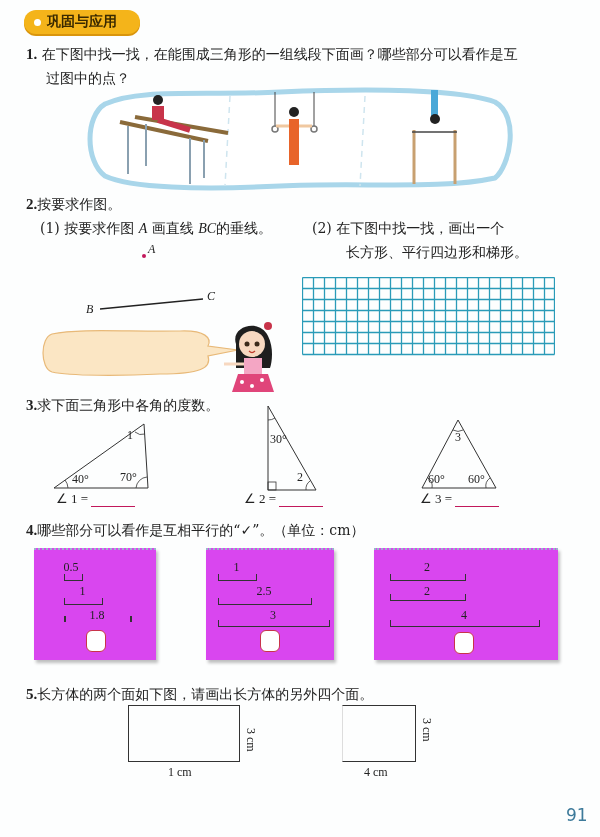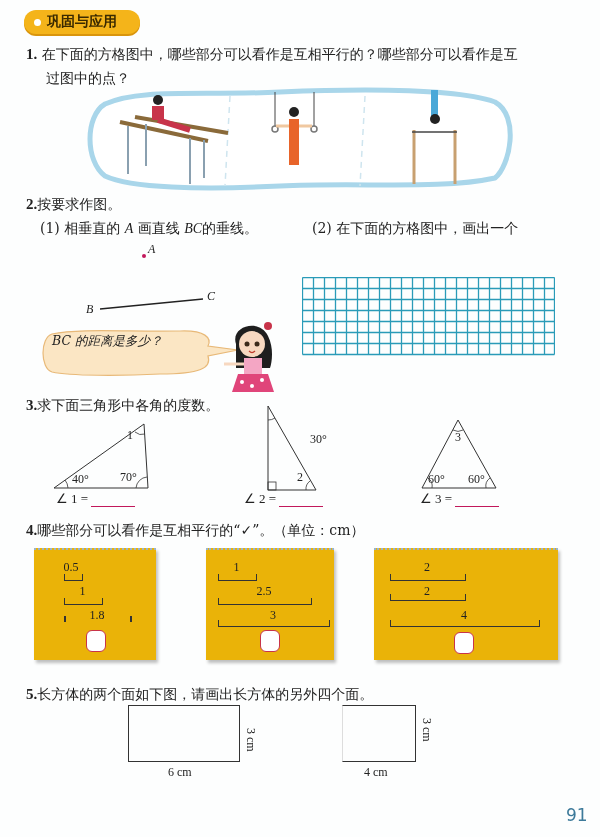--- a/index.html
+++ b/index.html
@@ -15,39 +15,39 @@
     background:#f4b41a; box-shadow:0 2px 0 #d9950c;
     display:flex; align-items:center;
   }
   .badge .dot { width:7px; height:7px; border-radius:50%; background:#fff; margin-left:10px; margin-right:6px; }
   .badge .lbl { font-family:"DejaVu Sans","Liberation Sans",sans-serif; font-weight:bold; font-size:14px; color:#3a2a00; }
   .q { font-size:14px; line-height:24px; }
   .qn { font-weight:bold; font-family:"Liberation Serif",serif; font-size:15px; }
   .it { font-style:italic; font-family:"Liberation Serif",serif; }
   .small { font-size:12px; font-family:"Liberation Serif",serif; }
   .note {
-    background:#eab308; box-shadow:2px 3px 3px rgba(0,0,0,0.25);
+    background:#d946ef; box-shadow:2px 3px 3px rgba(0,0,0,0.25);
     border-top:2px dotted #9ab4cc;
   }
   .seg { position:absolute; height:6px; border-left:1.5px solid #333; border-right:1.5px solid #333; border-bottom:1.5px solid #333; }
   .seglbl { position:absolute; font-size:12px; font-family:"Liberation Serif",serif; text-align:center; }
   .answer-box { position:absolute; width:18px; height:20px; border:1.5px solid #c8344a; border-radius:6px; background:#fff; }
   .blank { display:inline-block; width:44px; border-bottom:1.5px solid #c2185b; height:12px; vertical-align:bottom; }
 </style>
 </head>
 <body>
 
 <div class="abs badge">
   <span class="dot"></span>
   <span class="lbl">巩固与应用</span>
 </div>
 
 <div class="abs q" style="left:26px; top:42px; width:560px;">
   <span class="qn">1.</span>
-  <span>在下面的方格图中，哪些部分可以看作是互相平行的？哪些部分可以看作是互</span><br>
+  <span>在下图中找一找，在能围成三角形的一组线段下面画？哪些部分可以看作是互</span><br>
   <span style="padding-left:20px;">过图中的点？</span>
 </div>
 
 <svg class="abs" style="left:80px; top:86px;" width="435" height="106">
   <path d="M25,18 C60,2 120,10 200,6 C300,2 380,4 415,16 C440,30 430,80 415,92 C360,104 280,96 200,100 C120,104 50,102 25,90 C5,75 5,30 25,18 Z" fill="#fff" stroke="#a9d6ea" stroke-width="5"></path>
   <line x1="150" y1="10" x2="145" y2="100" stroke="#cfe5ef" stroke-width="1.5" stroke-dasharray="6,5"></line>
   <line x1="285" y1="10" x2="280" y2="100" stroke="#cfe5ef" stroke-width="1.5" stroke-dasharray="6,5"></line>
 
   <g>
     <line x1="40" y1="36" x2="128" y2="55" stroke="#8a6a3a" stroke-width="4"></line>
@@ -79,44 +79,44 @@
     <rect x="351" y="4" width="7" height="26" fill="#4aa8d8"></rect>
     <circle cx="355" cy="33" r="5" fill="#222"></circle>
   </g>
 </svg>
 
 <div class="abs q" style="left:26px; top:192px;">
   <span class="qn">2.</span><span>按要求作图。</span>
 </div>
 <div class="abs q" style="left:40px; top:216px;">
   <span>(1)</span>
-  <span>相垂直的</span>
+  <span>按要求作图</span>
   <span class="it">A</span>
   <span>画直线</span>
   <span class="it">BC</span><span>的垂线。</span>
 </div>
 <div class="abs q" style="left:312px; top:216px; width:270px;">
   <span>(2)</span>
-  <span>在下面的方格图中，画出一个</span><br>
+  <span>在下图中找一找，画出一个</span><br>
+  <span style="padding-left:34px;">长方形、平行四边形和梯形。</span>
 </div>
 
 <div class="abs" style="left:142px; top:254px; width:4px; height:4px; background:#c2185b; border-radius:50%;"></div>
 <div class="abs small it" style="left:148px; top:242px;">A</div>
 
 <svg class="abs" style="left:80px; top:290px;" width="140" height="30">
   <line x1="20" y1="19" x2="123" y2="9" stroke="#222" stroke-width="1.3"></line>
 </svg>
 <div class="abs small it" style="left:86px; top:302px;">B</div>
 <div class="abs small it" style="left:207px; top:289px;">C</div>
 
 <svg class="abs" style="left:40px; top:328px;" width="200" height="50">
   <path d="M12,6 C40,0 90,4 140,3 C165,2 172,10 168,18 L198,22 L168,28 C172,40 160,46 120,46 C80,48 30,48 12,44 C0,40 0,10 12,6 Z" fill="#fbe6c4" stroke="#e8b978" stroke-width="1.2"></path>
 </svg>
 <div class="abs" style="left:52px; top:332px; font-size:12.5px; line-height:18px; font-style:italic;">
-  <div>BC 的距离是多少？</div>
 </div>
 
 <svg class="abs" style="left:220px; top:318px;" width="62" height="80">
   <path d="M16,26 C10,8 40,0 48,18 C54,30 52,44 50,50 L16,50 Z" fill="#1e1e1e"></path>
   <circle cx="32" cy="26" r="13" fill="#f7d8c0"></circle>
   <circle cx="27" cy="26" r="2.5" fill="#3b2a1a"></circle>
   <circle cx="37" cy="26" r="2.5" fill="#3b2a1a"></circle>
   <path d="M29,33 Q32,36 35,33" stroke="#c0392b" fill="none" stroke-width="1.2"></path>
   <circle cx="48" cy="8" r="4" fill="#c8344a"></circle>
   <rect x="24" y="40" width="18" height="16" fill="#f4a6c4"></rect>
@@ -182,21 +182,21 @@
 <div class="abs small" style="left:56px; top:491px; font-size:13px;">
   <span>∠ 1 =</span> <span class="blank"></span>
 </div>
 
 <svg class="abs" style="left:266px; top:404px;" width="60" height="88">
   <polygon points="2,2 2,86 50,86" fill="none" stroke="#333" stroke-width="1"></polygon>
   <rect x="2" y="78" width="8" height="8" fill="none" stroke="#333" stroke-width="0.8"></rect>
   <path d="M2,16 A12,12 0 0,0 9,14" fill="none" stroke="#333" stroke-width="0.8"></path>
   <path d="M40,86 A10,10 0 0,1 44,77" fill="none" stroke="#333" stroke-width="0.8"></path>
 </svg>
-<div class="abs small" style="left:270px; top:432px;margin-left:40px;">30°</div>
+<div class="abs small" style="left:270px; top:432px;">30°</div>
 <div class="abs small" style="left:297px; top:470px;">2</div>
 <div class="abs small" style="left:244px; top:491px; font-size:13px;">
   <span>∠ 2 =</span> <span class="blank"></span>
 </div>
 
 <svg class="abs" style="left:420px; top:418px;" width="80" height="72">
   <polygon points="38,2 2,70 76,70" fill="none" stroke="#333" stroke-width="1"></polygon>
   <path d="M33,12 A10,10 0 0,0 43,12" fill="none" stroke="#333" stroke-width="0.8"></path>
   <path d="M12,70 A10,10 0 0,0 8,60" fill="none" stroke="#333" stroke-width="0.8"></path>
   <path d="M66,70 A10,10 0 0,1 70,60" fill="none" stroke="#333" stroke-width="0.8"></path>
@@ -241,20 +241,20 @@
   <div class="seglbl" style="left:16px; top:58px; width:148px;">4</div>
   <div class="seg" style="left:16px; top:70px; width:148px;"></div>
   <div class="answer-box" style="left:80px; top:82px;"></div>
 </div>
 
 <div class="abs q" style="left:26px; top:674px;margin-top:8px;">
   <span class="qn">5.</span><span>长方体的两个面如下图，请画出长方体的另外四个面。</span>
 </div>
 
 <div class="abs" style="left:128px; top:705px; width:110px; height:55px; border:1.5px solid #333;"></div>
-<div class="abs small" style="left:168px; top:765px;">6 cm</div>
+<div class="abs small" style="left:168px; top:765px;">1 cm</div>
 <div class="abs small" style="left:236px; top:728px; transform:rotate(90deg); transform-origin:left top; white-space:nowrap; left:258px;">3 cm</div>
 
 <div class="abs" style="left:342px; top:705px; width:72px; height:55px; border:1.5px solid #333; border-left-color:#ddd;"></div>
 <div class="abs small" style="left:364px; top:765px;">4 cm</div>
 <div class="abs small" style="left:434px; top:718px; transform:rotate(90deg); transform-origin:left top; white-space:nowrap;">3 cm</div>
 
 <div class="abs" style="left:566px; top:805px; font-family:'DejaVu Sans','Liberation Sans',sans-serif; font-size:17px; color:#3d7a9a;">91</div>
 
 </body></html>

